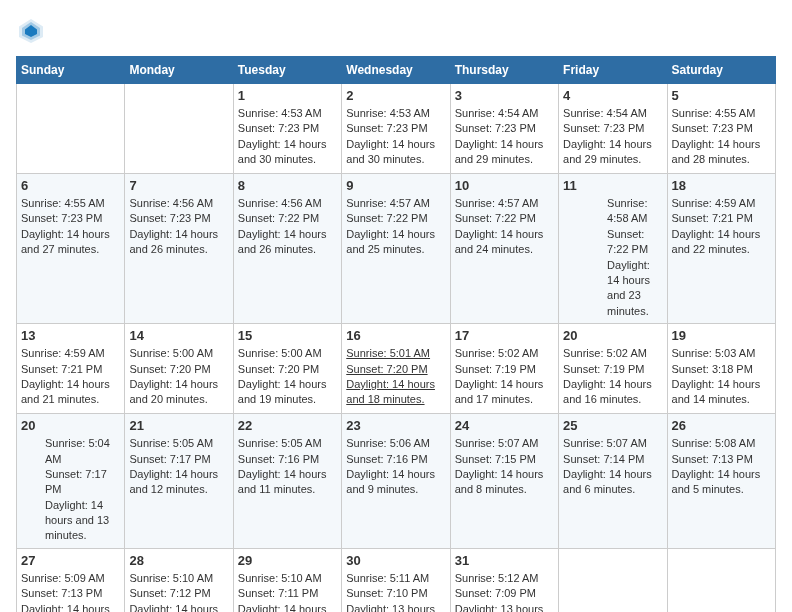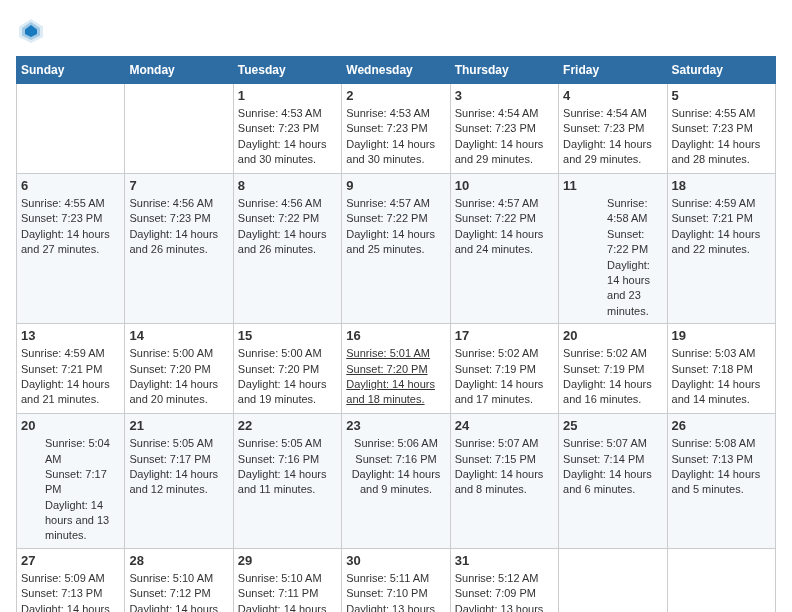--- a/index.html
+++ b/index.html
@@ -234,21 +234,21 @@
         </td>
         <td>
           <div class="day-num">20</div>
           <div class="day-info" style="white-space: pre-line;">Sunrise: 5:02 AM
 Sunset: 7:19 PM
 Daylight: 14 hours and 16 minutes.</div>
         </td>
         <td>
           <div class="day-num">19</div>
           <div class="day-info" style="white-space: pre-line;">Sunrise: 5:03 AM
-Sunset: 7:18 PM
+Sunset: 3:18 PM
 Daylight: 14 hours and 14 minutes.</div>
         </td>
       </tr>
       <tr>
         <td>
           <div class="day-num">20</div>
           <div class="day-info" style="white-space: pre-line; margin-left: 24px;">Sunrise: 5:04 AM
 Sunset: 7:17 PM
 Daylight: 14 hours and 13 minutes.</div>
         </td>
@@ -259,21 +259,21 @@
 Daylight: 14 hours and 12 minutes.</div>
         </td>
         <td>
           <div class="day-num">22</div>
           <div class="day-info" style="white-space: pre-line;">Sunrise: 5:05 AM
 Sunset: 7:16 PM
 Daylight: 14 hours and 11 minutes.</div>
         </td>
         <td>
           <div class="day-num">23</div>
-          <div class="day-info" style="white-space: pre-line; text-align: center;">Sunrise: 5:06 AM
+          <div class="day-info" style="white-space: pre-line;">Sunrise: 5:06 AM
 Sunset: 7:16 PM
 Daylight: 14 hours and 9 minutes.</div>
         </td>
         <td>
           <div class="day-num">24</div>
           <div class="day-info" style="white-space: pre-line;">Sunrise: 5:07 AM
 Sunset: 7:15 PM
 Daylight: 14 hours and 8 minutes.</div>
         </td>
         <td>

